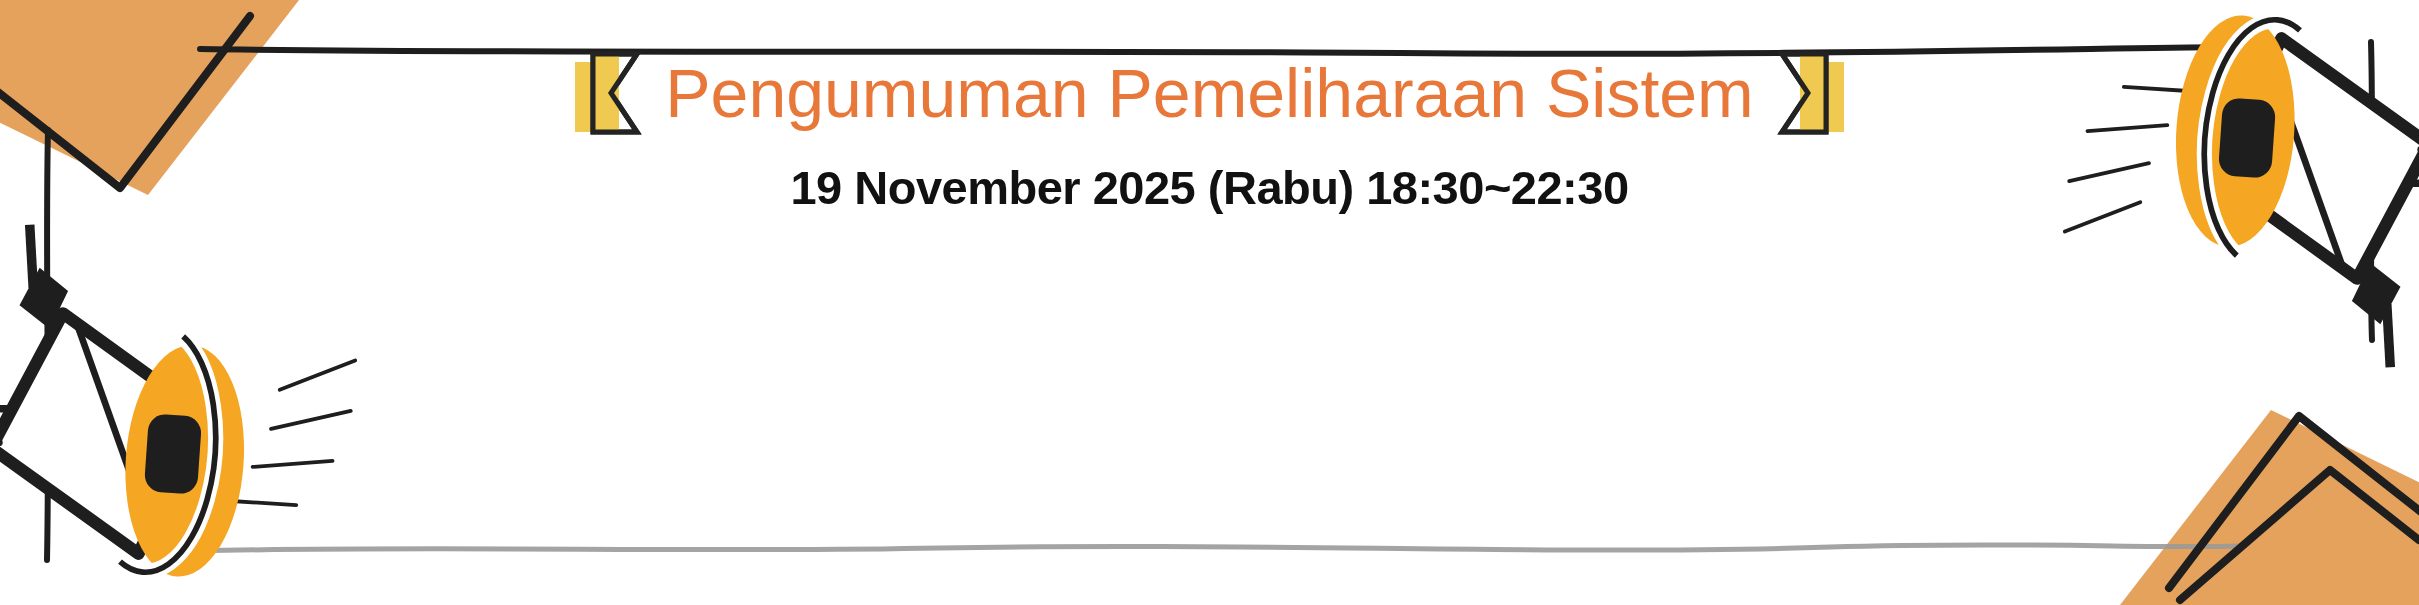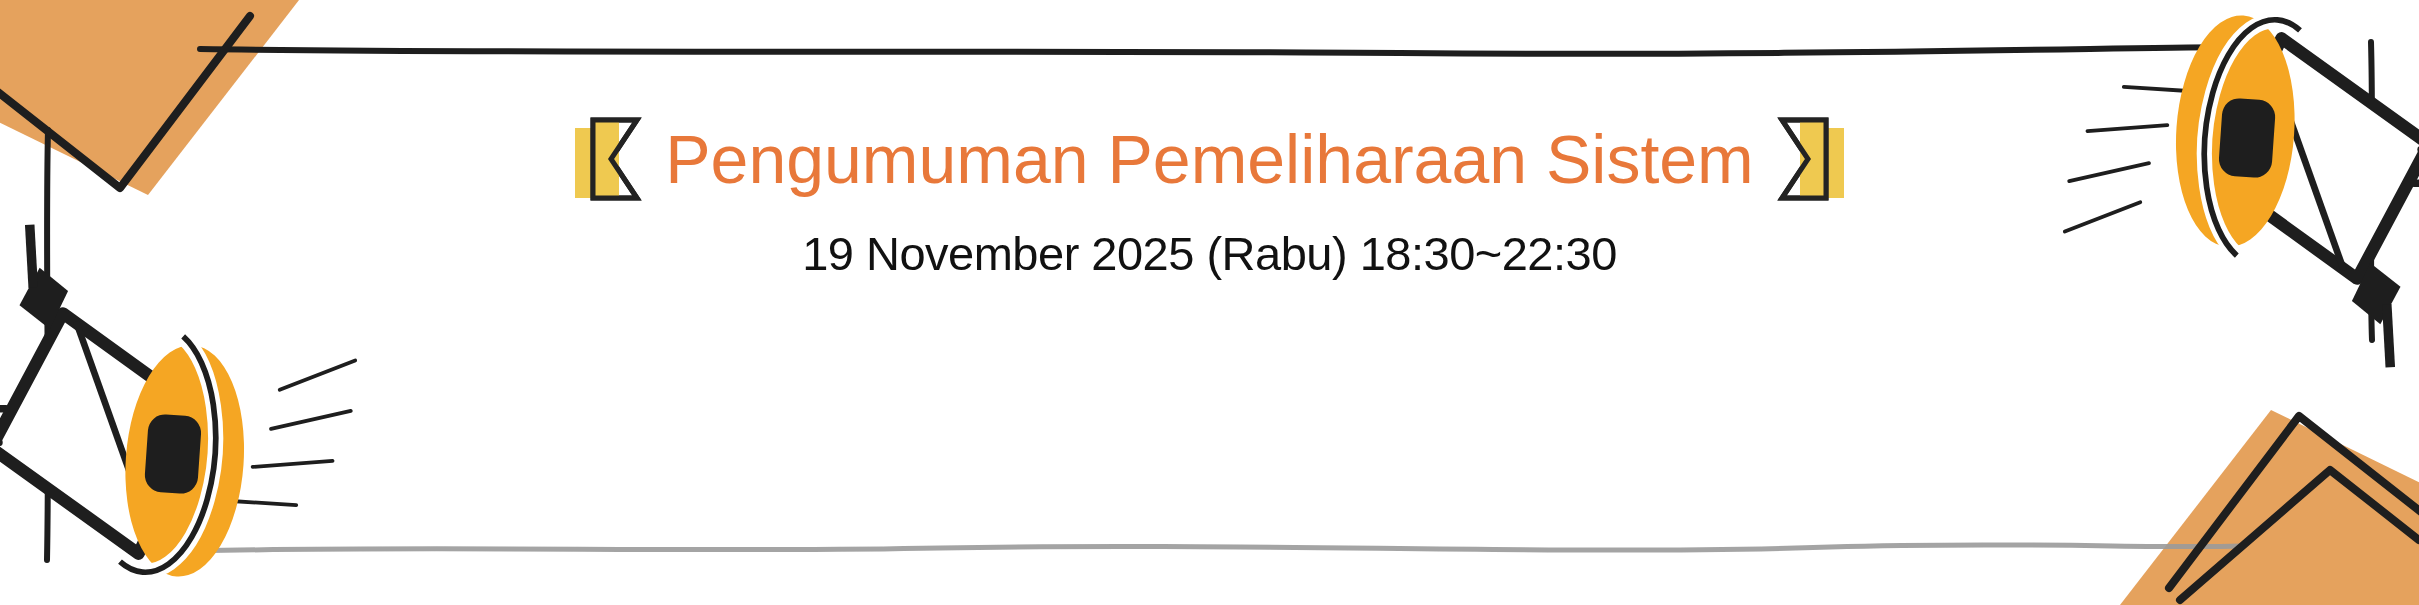--- a/index.html
+++ b/index.html
@@ -37,21 +37,21 @@
     top: 0;
     width: 2419px;
     height: 605px;
     display: flex;
     flex-direction: column;
     align-items: center;
     justify-content: flex-start;
   }
 
   .title-row {
-    margin-top: 116px;
+    margin-top: 50px;
     display: flex;
     align-items: center;
     justify-content: center;
     height: 86px;
   }
 
   .bracket {
     position: relative;
     width: 78px;
     height: 86px;
@@ -67,21 +67,21 @@
     color: #e8783a;
     white-space: nowrap;
     padding: 0 16px;
     line-height: 1;
   }
 
   .date-line {
     margin-top: 28px;
     font-family: "Liberation Sans Narrow", "Liberation Sans", sans-serif;
     font-size: 47px;
-    font-weight: 400;
+    font-weight: 700;
     color: #111111;
     white-space: nowrap;
     letter-spacing: -0.5px;
     line-height: 1;
   }
 
   .body-lines {
     margin-top: 34px;
     display: flex;
     flex-direction: column;

